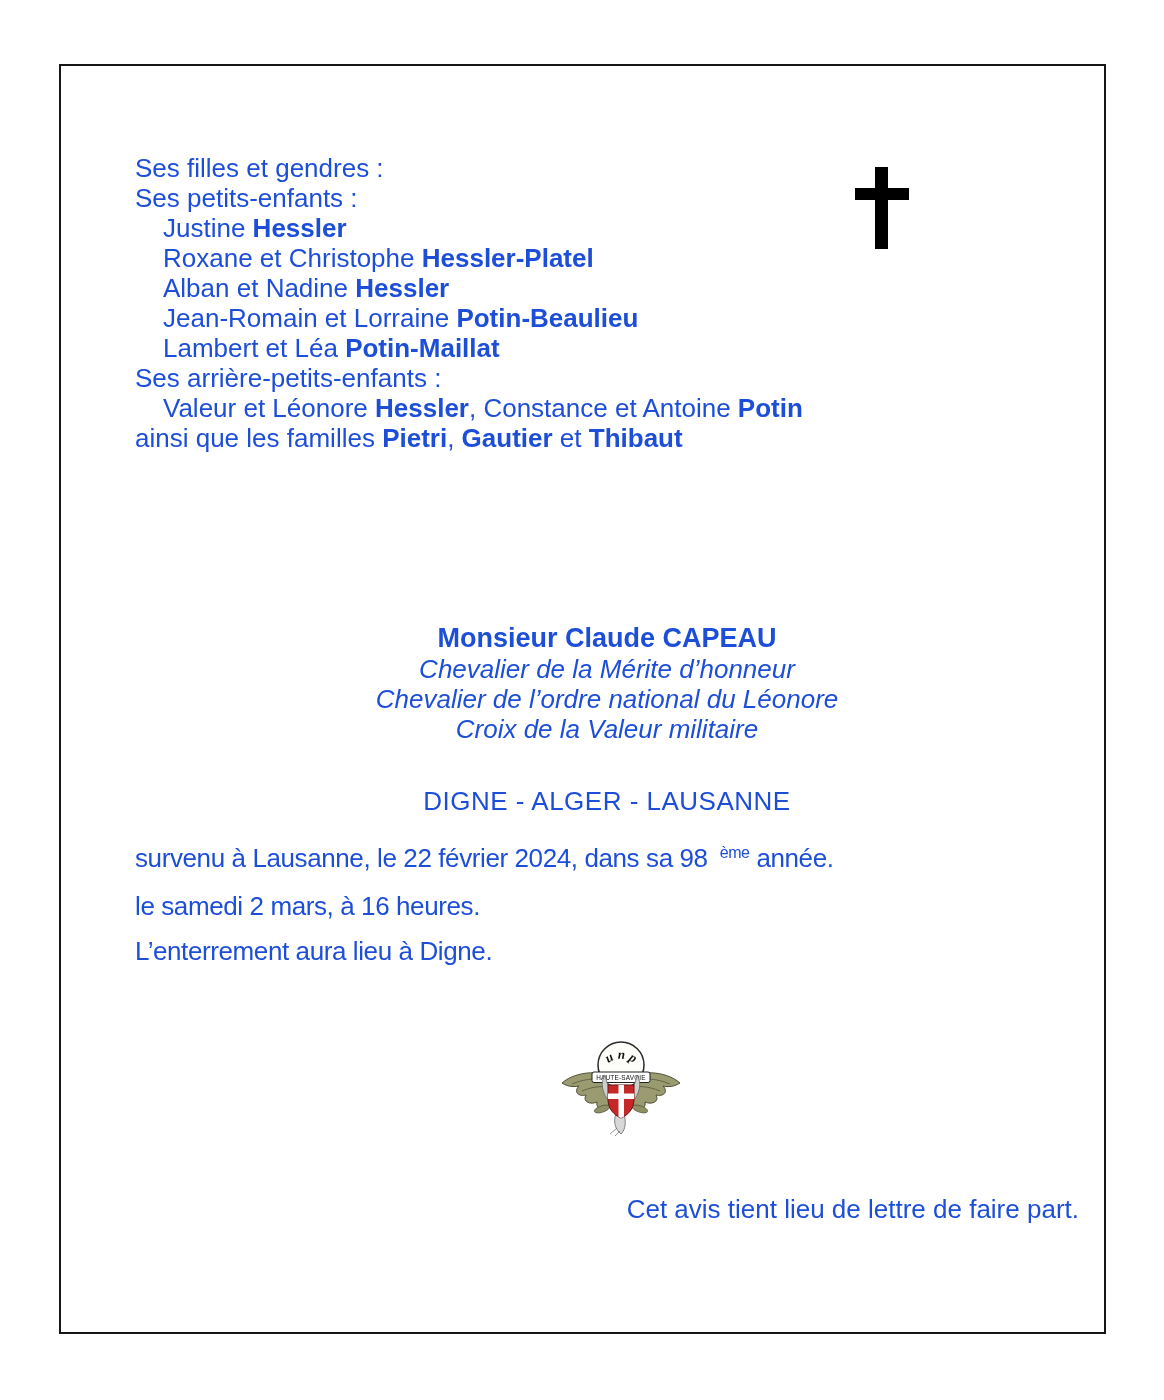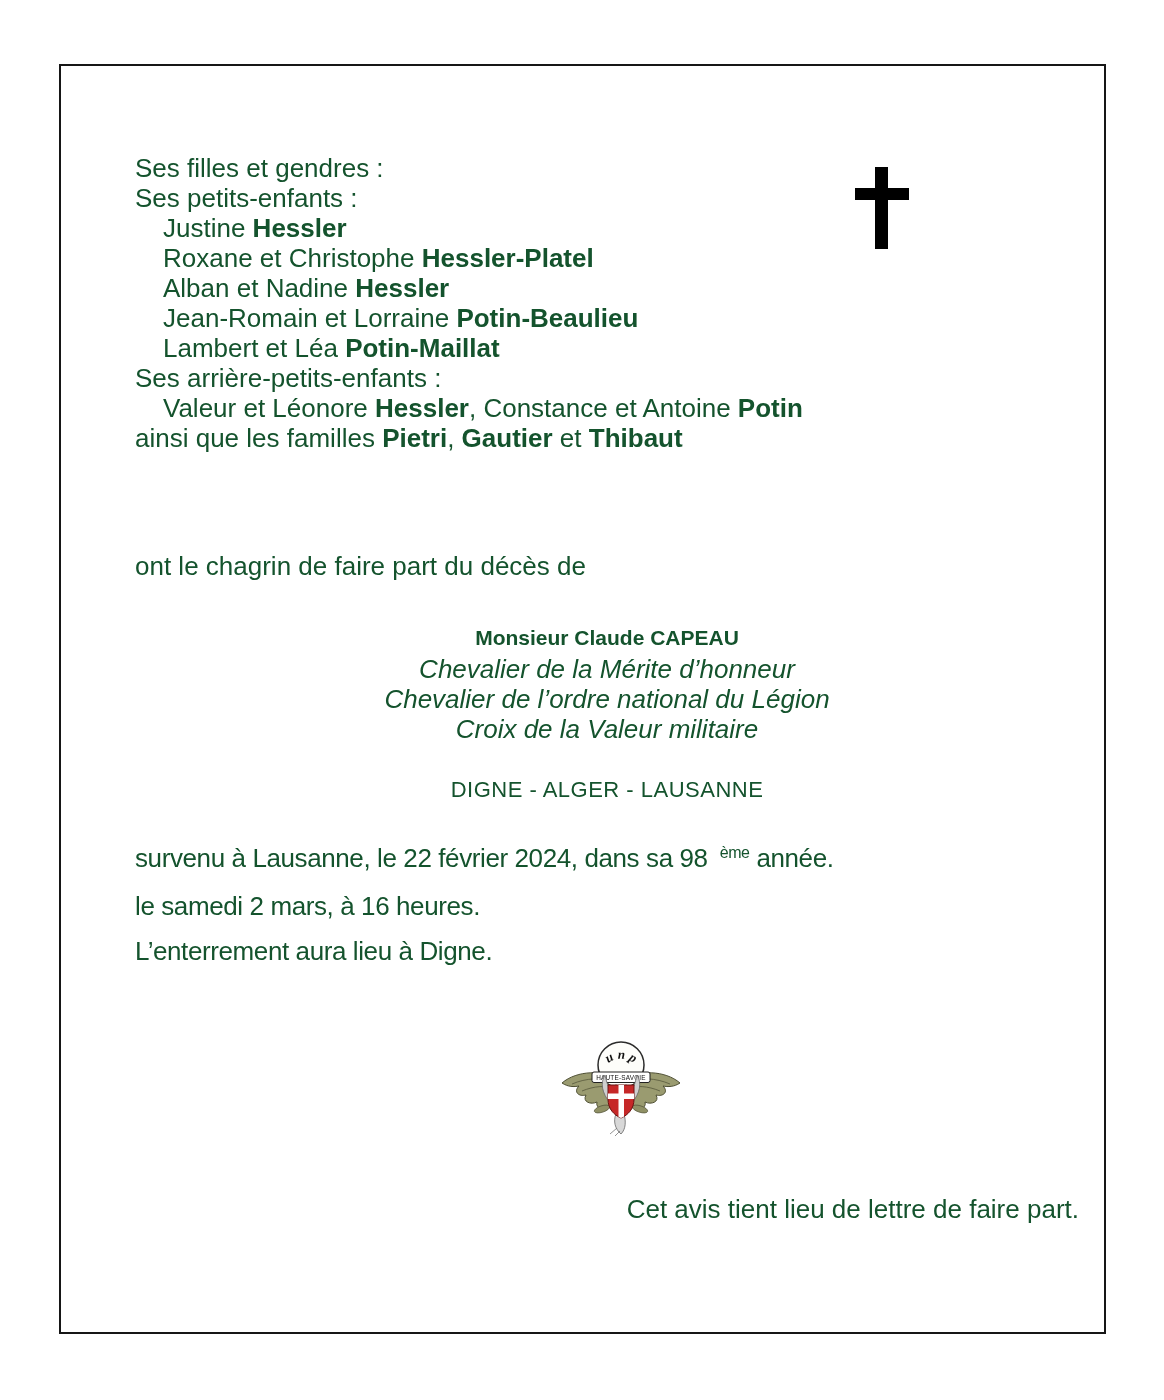--- a/index.html
+++ b/index.html
@@ -1,18 +1,18 @@
 <!DOCTYPE html>
 <html><head>
 <meta charset="utf-8">
 <style>
   html,body { margin:0; padding:0; background:#ffffff; }
   .page {
     position:relative; width:1164px; height:1400px; background:#ffffff;
-    font-family:"Liberation Sans", sans-serif; color:#14532d; overflow:hidden;
+    font-family:"Liberation Sans", sans-serif; color:#1d4ed8; overflow:hidden;
   }
   .frame {
     position:absolute; left:59px; top:64px; width:1047px; height:1270px;
     border:2px solid #161616; box-sizing:border-box;
   }
   .family {
     position:absolute; left:135px; top:153px;
     font-size:26px; line-height:30px; white-space:nowrap;
   }
   .tline { white-space:nowrap; }
@@ -20,23 +20,23 @@
   .b { font-weight:bold; }
   .sup { font-size:16px; position:relative; top:-9px;margin-left:12px; }
   .cross-svg { position:absolute; left:855px; top:167px; }
   .intro {
     position:absolute; left:135px; top:551px;
     font-size:26px; line-height:30px; white-space:nowrap;
   }
   .center-block {
     position:absolute; left:135px; top:622px; width:944px; text-align:center;
   }
-  .deceased-name { font-size:21px; font-weight:bold; line-height:32px; }
+  .deceased-name { font-size:27px; font-weight:bold; line-height:32px; }
   .honors { font-size:26px; font-style:italic; line-height:30px; }
-  .places { font-size:22px; line-height:30px; margin-top:31px; letter-spacing:0.5px; }
+  .places { font-size:26px; line-height:30px; margin-top:42px; letter-spacing:0.5px; }
   .details {
     position:absolute; left:135px; top:836px;
     font-size:26px; line-height:45px; letter-spacing:-0.4px; white-space:nowrap;
   }
   .logo-svg { position:absolute; left:558px; top:1041px; }
   .closing {
     position:absolute; left:135px; top:1194px; width:944px; text-align:right;
     font-size:26px; line-height:30px;
   }
 </style>
@@ -57,27 +57,26 @@
       <div class="tline"><span>Ses arrière-petits-enfants :</span></div>
       <div class="tline indent"><span>Valeur et Léonore </span><span class="b">Hessler</span><span>, Constance et Antoine </span><span class="b">Potin</span></div>
       <div class="tline"><span>ainsi que les familles </span><span class="b">Pietri</span><span>, </span><span class="b">Gautier</span><span> et </span><span class="b">Thibaut</span></div>
     </div>
 
   <svg class="cross-svg" width="54" height="82" viewBox="0 0 54 82">
     <rect x="20" y="0" width="13" height="82" fill="#000000"></rect>
     <rect x="0" y="21" width="54" height="12" fill="#000000"></rect>
   </svg>
 
-  <div class="intro">ont le chagrin de faire part du décès de</div>
 
   <div class="center-block">
     <div class="deceased-name">Monsieur Claude CAPEAU</div>
     <div class="honors">
         <div class="tline"><span>Chevalier de la Mérite d’honneur</span></div>
-        <div class="tline"><span>Chevalier de l’ordre national du Légion</span></div>
+        <div class="tline"><span>Chevalier de l’ordre national du Léonore</span></div>
         <div class="tline"><span>Croix de la Valeur militaire</span></div>
       </div>
     <div class="places">DIGNE - ALGER - LAUSANNE</div>
   </div>
 
   <div class="details">
       <div class="tline"><span>survenu à Lausanne, le 22 février 2024, dans sa 98</span><span class="sup">ème</span><span> année.</span></div>
       <div class="tline"><span>le samedi 2 mars, à 16 heures.</span></div>
       <div class="tline"><span>L’enterrement aura lieu à Digne.</span></div>
     </div>

